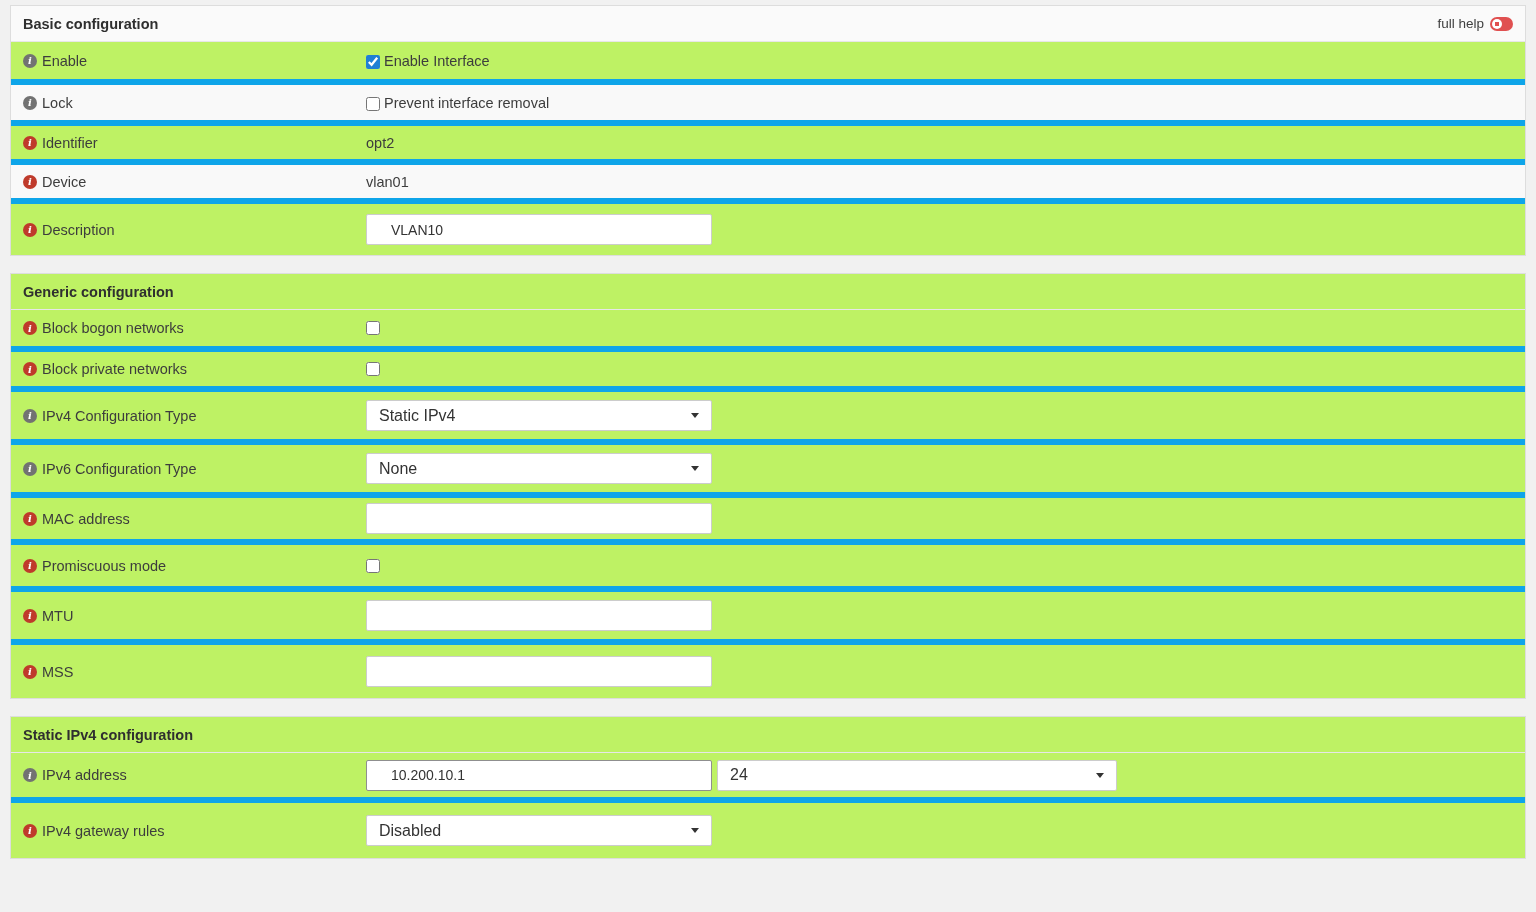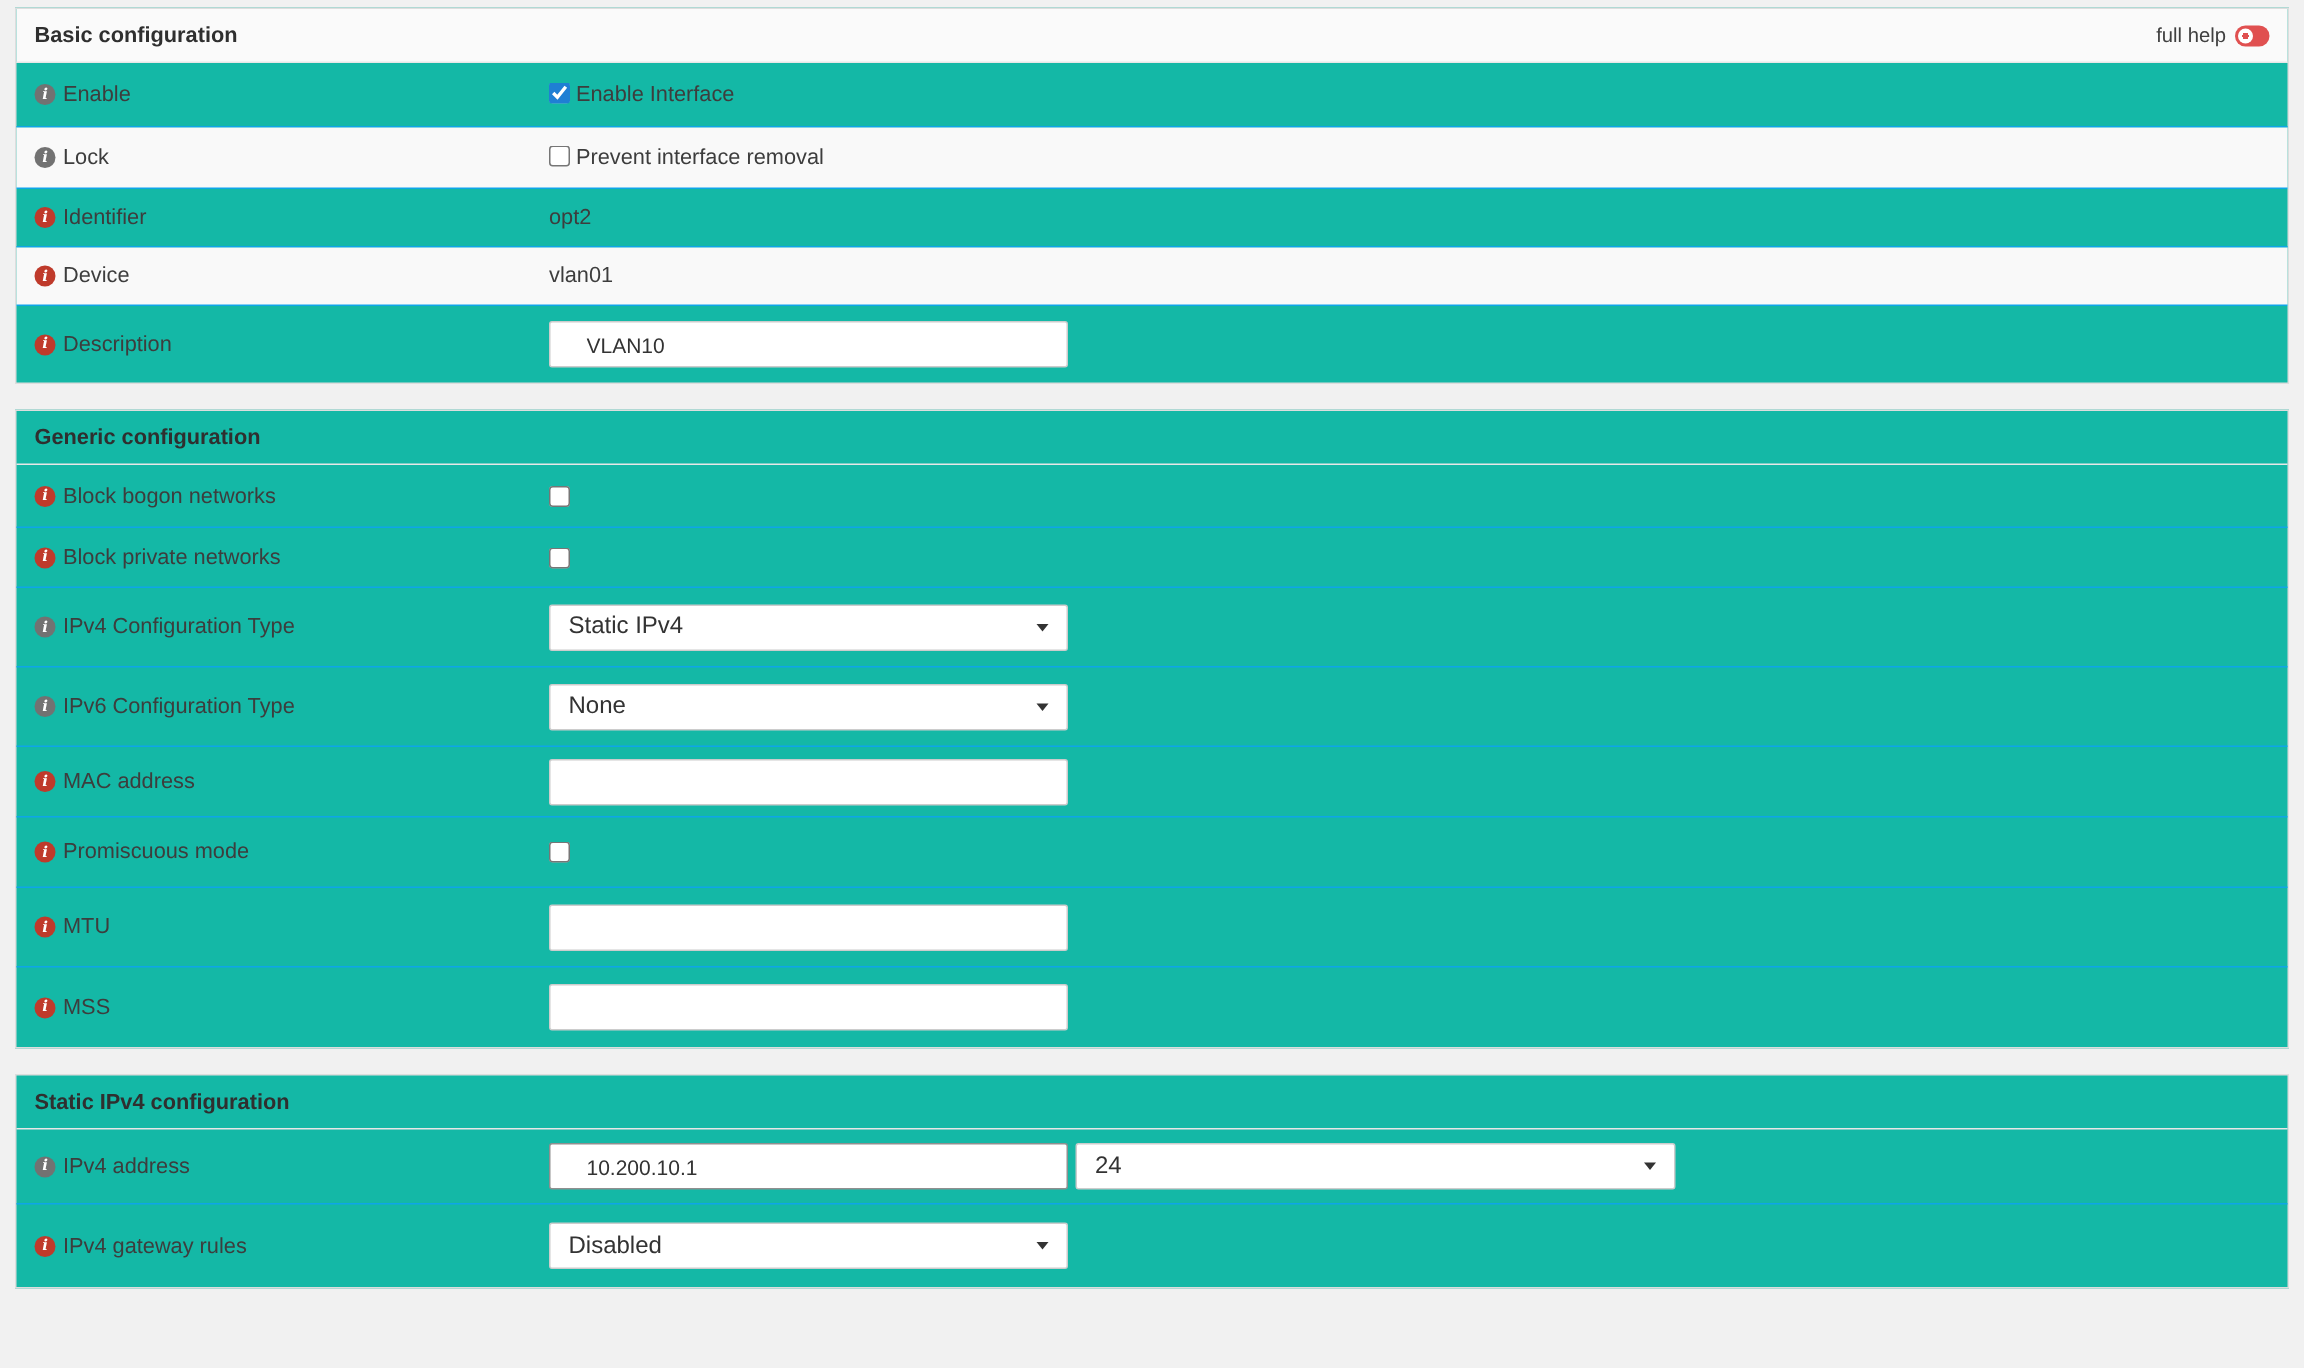--- a/index.html
+++ b/index.html
@@ -5,21 +5,21 @@
   * { box-sizing: border-box; }
   html, body { margin: 0; padding: 0; }
   body {
     width: 1536px; height: 912px; overflow: hidden;
     background: #f1f1f1;
     font-family: "Liberation Sans", "DejaVu Sans", sans-serif;
     color: #3d3d3d;
   }
   .page { padding: 5px 10px 0 10px; }
   .panel {
-    background: #14b8a6;
+    background: #bef264;
     border: 1px solid #ddd;
     margin-bottom: 17px;
   }
   .panel-header {
     display: flex; align-items: center; justify-content: space-between;
     min-height: 36px; padding: 0 12px;
     border-bottom: 1px solid #e7e7e7;
     font-size: 14.5px; font-weight: bold; color: #2f2f2f;
   }
   .panel-header.tinted { background: #fafafa; }
@@ -29,21 +29,21 @@
     background: #e05050; border-radius: 8px; position: relative;
   }
   .toggle::after {
     content: ""; position: absolute; left: 2px; top: 2px;
     width: 10px; height: 10px; border-radius: 50%;
     background: radial-gradient(circle at center, #e05050 0 2.2px, #fff 2.2px);
   }
   .row {
     display: flex; align-items: center;
     padding: 0 12px;
-    border-bottom: 1px solid #0ea5e9;
+    border-bottom: 6px solid #0ea5e9;
   }
   .row:last-child { border-bottom: none; }
   .row.striped { background: #f9f9f9; }
   .h39{min-height:39px} .h40{min-height:40px} .h41{min-height:41px} .h42{min-height:42px}
   .h43{min-height:43px} .h47{min-height:47px} .h50{min-height:50px} .h51{min-height:51px}
   .h53{min-height:53px} .h55{min-height:55px}
   .label-cell {
     width: 343px; flex: 0 0 343px;
     display: flex; align-items: center;
     font-size: 14.5px; color: #3d3d3d;
@@ -53,21 +53,21 @@
     margin-right: 5px; position: relative; display: inline-block;
   }
   .info-icon::after {
     content: "i";
     position: absolute; left: 0; top: 0; width: 100%; height: 100%;
     display: flex; align-items: center; justify-content: center;
     color: #fff; font: italic bold 10px "DejaVu Serif", serif;
   }
   .info-icon.red  { background: #bf3a2b; }
   .info-icon.gray { background: #727272; }
-  .control-cell { flex: 1; display: flex; align-items: flex-start; font-size: 14.5px; color: #3d3d3d; }
+  .control-cell { flex: 1; display: flex; align-items: flex-end; font-size: 14.5px; color: #3d3d3d; }
   input[type="checkbox"] {
     width: 14px; height: 14px; margin: 0 4px 0 0;
     accent-color: #1f7fd4;
   }
   .text-input {
     width: 346px; height: 31px;
     border: 1px solid #ccc; border-radius: 2px;
     padding: 0 24px; font-size: 14px; color: #333;
     font-family: inherit; background: #fff; outline: none;
   }

